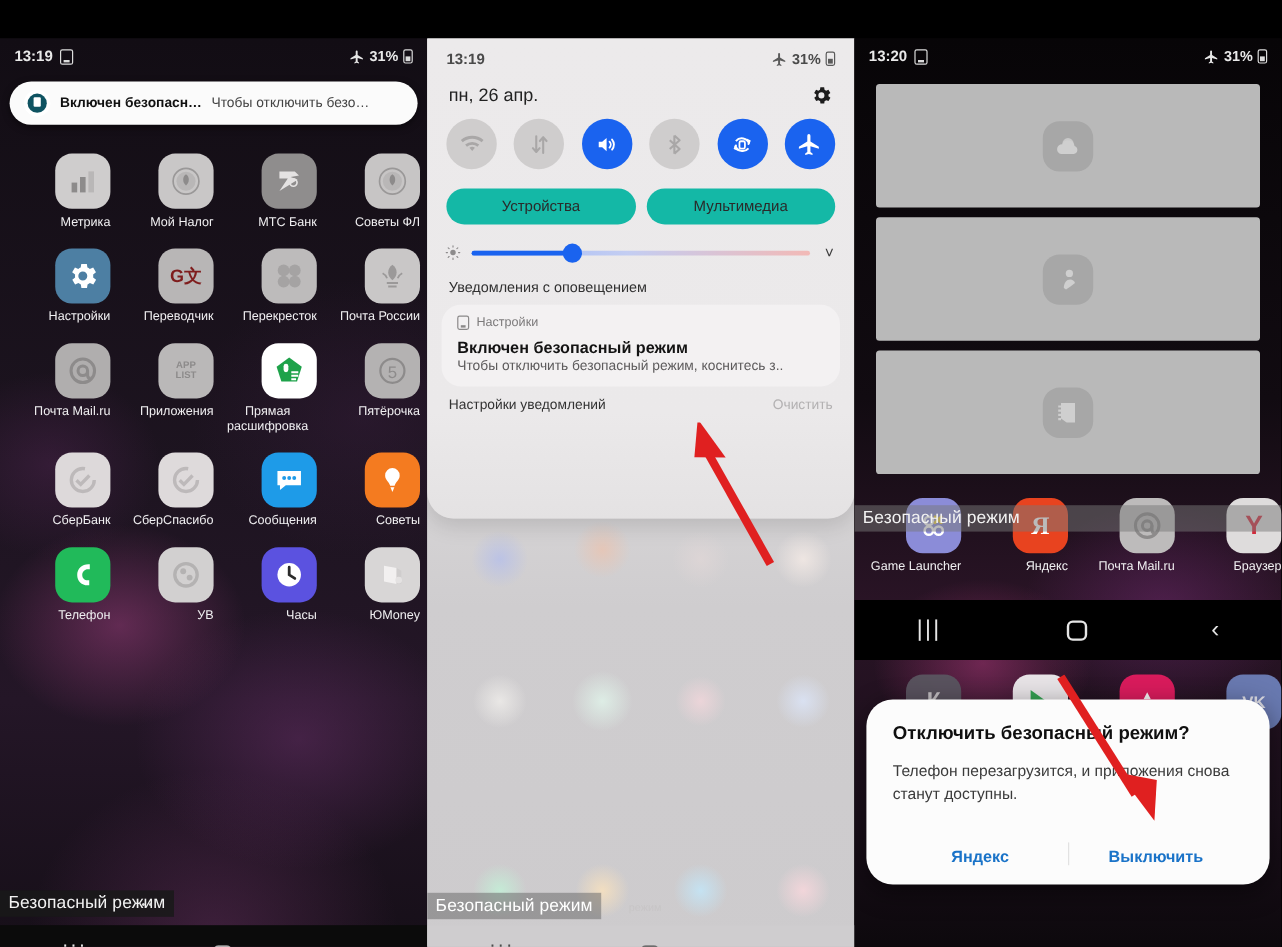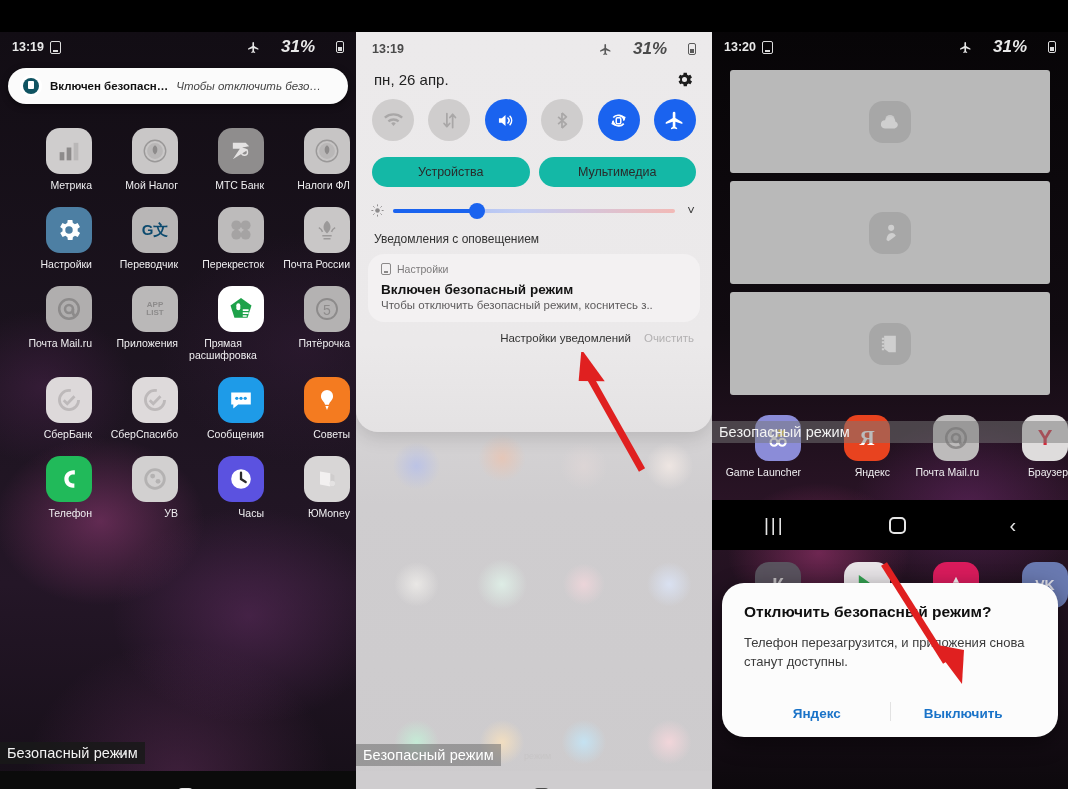--- a/index.html
+++ b/index.html
@@ -22,36 +22,36 @@
       linear-gradient(180deg,#120d14 0%, #1d1420 45%, #241627 70%, #140e16 100%);
   }
   .p1>*{ position:relative; z-index:2; }
 
   .statusbar{
     height:30px; display:flex; align-items:center;
     justify-content:space-between; padding:0 12px;
     color:#e9e9e9; font-size:12.5px; font-weight:700;
   }
   .sb-left{ display:flex; align-items:center; gap:6px; }
-  .sb-right{ display:flex; align-items:center; gap:21px; font-size:17px;font-style:italic;}
+  .sb-right{ display:flex; align-items:center; gap:4px; font-size:12px;}
   .ic-note{ width:11px;height:13px;border:1.6px solid #dcdcdc;border-radius:2px;position:relative;display:inline-block;}
   .ic-note::after{content:"";position:absolute;left:2px;bottom:1px;width:5px;height:2px;background:#dcdcdc;}
   .batt{ width:8px;height:12px;border:1.5px solid #dcdcdc;border-radius:2px;position:relative;display:inline-block;}
   .batt::before{content:"";position:absolute;left:1px;bottom:1px;right:1px;height:4px;background:#dcdcdc;}
 
   .heads-up{
     margin:6px 8px 0; height:36px; border-radius:20px; background:#fbfbfb;
     display:flex; align-items:center; gap:8px; padding:0 12px;
     box-shadow:0 2px 6px rgba(0,0,0,.5);
   }
   .hu-ic{ width:22px;height:22px;border-radius:50%;background:#fff;display:flex;align-items:center;justify-content:center;flex:0 0 auto;}
   .hu-ic i{ width:16px;height:16px;border-radius:50%;background:#0f5361;display:block;position:relative;}
   .hu-ic i::after{content:"";position:absolute;left:5px;top:3px;width:6px;height:8px;background:#fff;border-radius:1px;}
   .hu-t1{ font-size:11.5px; font-weight:700; color:#111; white-space:nowrap; }
-  .hu-t2{ font-size:11.5px; color:#444; white-space:nowrap; overflow:hidden;font-style:italic; }
+  .hu-t2{ font-size:11.5px; color:#444; white-space:nowrap; overflow:hidden; }
 
   .grid{ padding:14px 6px 0; display:grid; grid-template-columns:repeat(4,1fr); row-gap:6px; }
   .cell{ display:flex; flex-direction:column; align-items:flex-end; padding-top:10px; }
   .appicon{ width:46px;height:46px; border-radius:15px; display:flex;align-items:center;justify-content:center;
             font-size:20px; color:#fff; overflow:hidden; position:relative; }
   .applabel{ margin-top:5px; font-size:10.5px; color:#f0eff1; text-align:center; line-height:1.15; max-width:82px;}
   .sq{ border-radius:14px; }
 
   .safebadge{
     position:absolute; left:0; bottom:57px; background:rgba(25,25,25,.85);
@@ -112,21 +112,21 @@
   .track .filled{ position:absolute;left:0;top:0;height:4px;width:29%;background:#1a63ef;border-radius:3px;}
   .knob{ position:absolute; left:27%; top:-6px; width:16px;height:16px;border-radius:50%;background:#1a63ef;}
   .chev{ color:#3b3b3b; font-size:13px; width:14px; text-align:center;}
   .sect-title{ padding:14px 18px 0; font-size:12px; color:#313131; }
   .notif{ margin:8px 12px 0; background:#f3f1f2; border-radius:16px; padding:9px 13px 11px; }
   .notif-app{ display:flex;align-items:center;gap:6px; font-size:10.5px; color:#7c7a7b; }
   .n-ic{ width:10px;height:12px;border:1.4px solid #8b8989;border-radius:2px;position:relative;display:inline-block;}
   .n-ic::after{content:"";position:absolute;left:1.5px;bottom:1px;width:4px;height:2px;background:#8b8989;}
   .notif-title{ margin-top:7px; font-size:13.5px; font-weight:700; color:#131313;}
   .notif-body{ margin-top:2px; font-size:11.5px; color:#5d5b5c; white-space:nowrap; overflow:hidden;}
-  .notif-actions{ display:flex; justify-content:flex-end; gap:13px; padding:10px 18px 0; }
+  .notif-actions{ display:flex; justify-content:space-between; gap:13px; padding:10px 18px 0; }
   .na{ font-size:11.5px; color:#333; }
   .na.dim{ color:#b3b1b2; }
   .p2 .safebadge{ bottom:55px; background:rgba(110,110,110,.55); color:#fff; }
   .p2 .ghosttext{ position:absolute; bottom:60px; left:168px; font-size:9px; color:#c7c5c6; }
   .p2 .navbar{ background:#cfcdcf; color:#4d4d4d; }
   .p2 .nav-home{ border-color:#4d4d4d; }
 
   
   .p3 { background:#0a0709; }
   .p3::before{
@@ -222,33 +222,33 @@
           <div class="applabel">МТС Банк</div>
         </div>
         <div class="cell">
           <div class="appicon sq" style="background: rgb(199, 197, 197);">
             <svg width="28" height="28" viewBox="0 0 24 24">
               <circle cx="12" cy="12" r="9.2" fill="none" stroke="#9a9898" stroke-width="1.2"></circle>
               <circle cx="12" cy="12" r="6.8" fill="#b9b7b7"></circle>
               <path d="M12 7c1.6 1 2 2.4 2 4 0 1.8-.8 3-2 4-1.2-1-2-2.2-2-4 0-1.6.4-3 2-4z" fill="#8d8b8b"></path>
             </svg>
           </div>
-          <div class="applabel">Налоги ФЛ</div>
+          <div class="applabel">Советы ФЛ</div>
         </div>
         <div class="cell">
           <div class="appicon sq" style="background: rgb(77, 127, 163);">
             <svg width="28" height="28" viewBox="0 0 24 24">
               <path d="M19.4 13a7.8 7.8 0 0 0 0-2l2-1.6-2-3.4-2.4 1a7.6 7.6 0 0 0-1.7-1l-.4-2.6H10.9l-.4 2.6a7.6 7.6 0 0 0-1.7 1l-2.4-1-2 3.4L6.5 11a7.8 7.8 0 0 0 0 2l-2 1.6 2 3.4 2.4-1a7.6 7.6 0 0 0 1.7 1l.4 2.6h4l.4-2.6a7.6 7.6 0 0 0 1.7-1l2.4 1 2-3.4zM12 15.2A3.2 3.2 0 1 1 15.2 12 3.2 3.2 0 0 1 12 15.2z" fill="#fff"></path>
             </svg>
           </div>
           <div class="applabel">Настройки</div>
         </div>
         <div class="cell">
           <div class="appicon sq" style="background: rgb(184, 182, 182);">
-            <div style="font:700 15px 'Liberation Sans',sans-serif;color:#0c4a6e">G文</div>
+            <div style="font:700 15px 'Liberation Sans',sans-serif;color:#7f1d1d">G文</div>
           </div>
           <div class="applabel">Переводчик</div>
         </div>
         <div class="cell">
           <div class="appicon sq" style="background: rgb(189, 187, 187);">
             <svg width="28" height="28" viewBox="0 0 24 24">
               <circle cx="8" cy="8" r="4.2" fill="#a5a3a3"></circle>
               <circle cx="16" cy="8" r="4.2" fill="#a5a3a3"></circle>
               <circle cx="8" cy="16" r="4.2" fill="#a5a3a3"></circle>
               <circle cx="16" cy="16" r="4.2" fill="#a5a3a3"></circle>

